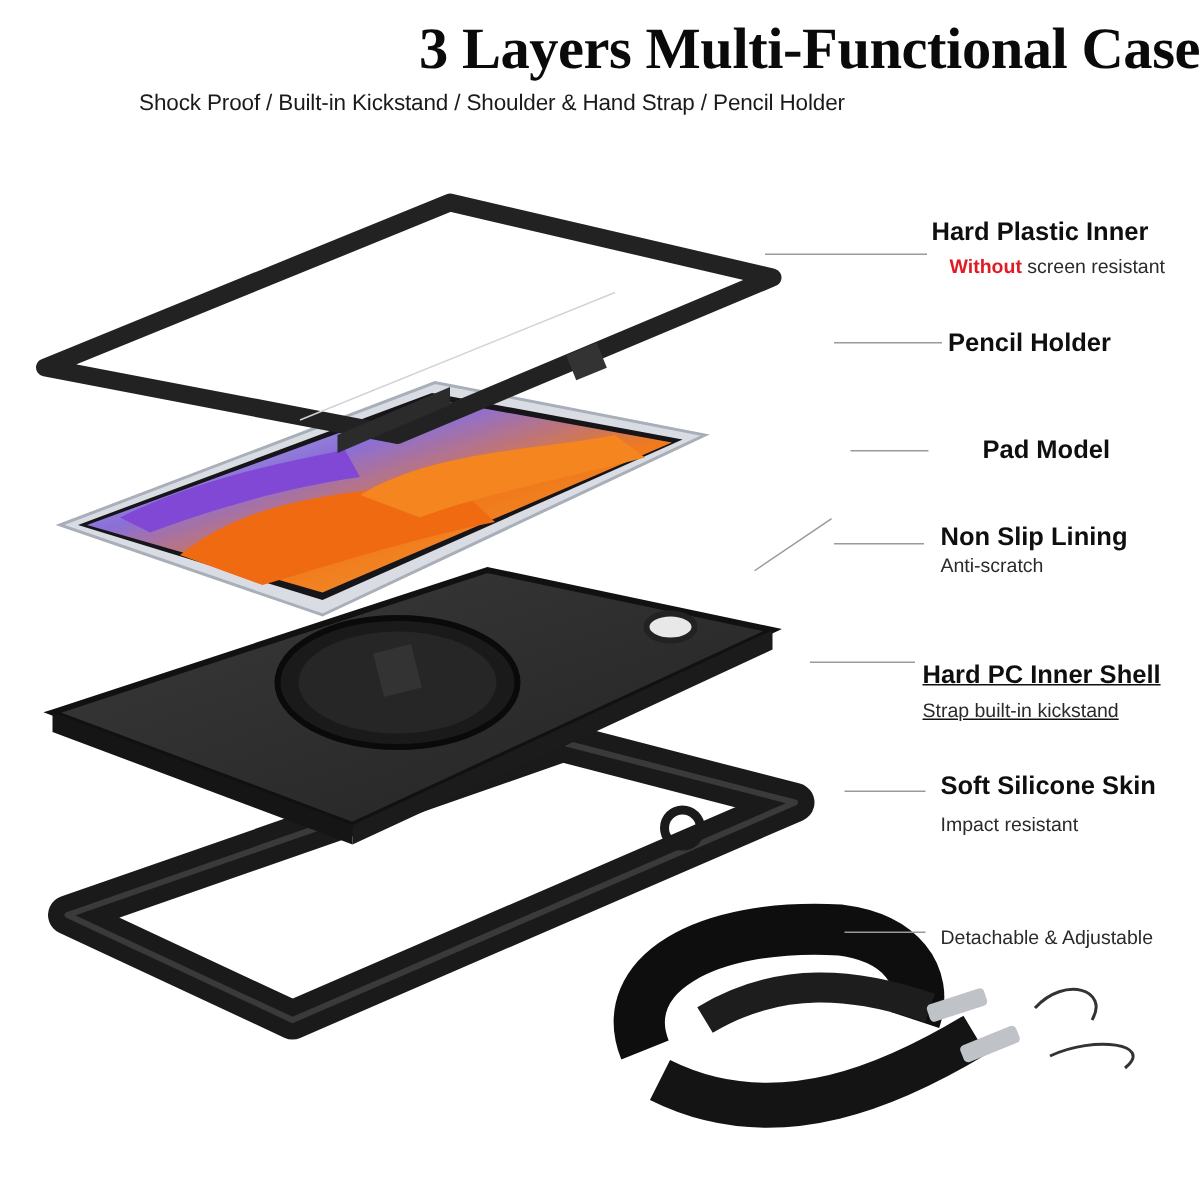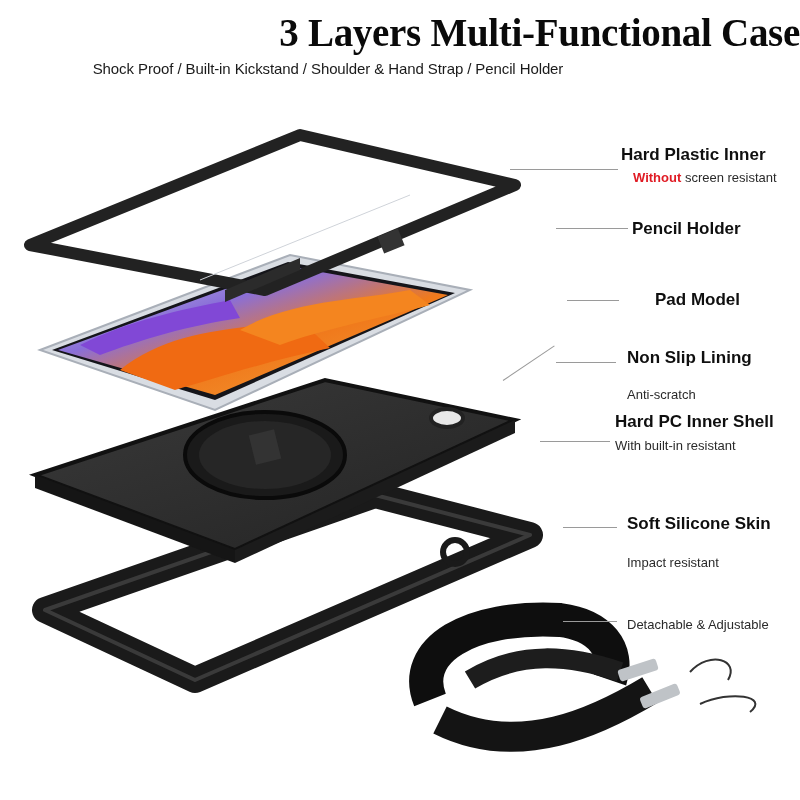--- a/index.html
+++ b/index.html
@@ -108,30 +108,30 @@
 <div class="label" style="left:632px; top:219px;text-align:right;">
   <div class="head">Pencil Holder</div>
 </div>
 
 <div class="label" style="left:607px; top:290px;margin-left:48px;">
   <div class="head">Pad Model</div>
 </div>
 
 <div class="label" style="left:627px; top:348px;">
   <div class="head">Non Slip Lining</div>
-  <div class="sub" style="margin-top:18px;">Anti-scratch</div>
+  <div class="sub" style="margin-top:0;">Anti-scratch</div>
 </div>
 
-<div class="label" style="left:615px; top:412px;">
+<div class="label" style="left:615px; top:440px;text-decoration:underline;">
   <div class="head">Hard PC Inner Shell</div>
   <div class="sub" style="margin-top:5px;">
-    <div>With built-in resistant</div>
+    <div>Strap built-in kickstand</div>
   </div>
 </div>
 
 <div class="label" style="left:627px; top:514px;">
   <div class="head">Soft Silicone Skin</div>
-  <div class="sub" style="margin-top:20px;">Impact resistant</div>
+  <div class="sub" style="margin-top:7px;">Impact resistant</div>
 </div>
 
 <div class="label" style="left:627px; top:608px;">
   <div class="sub" style="margin-top:8px;">Detachable &amp; Adjustable</div>
 </div>
 
 </body></html>

